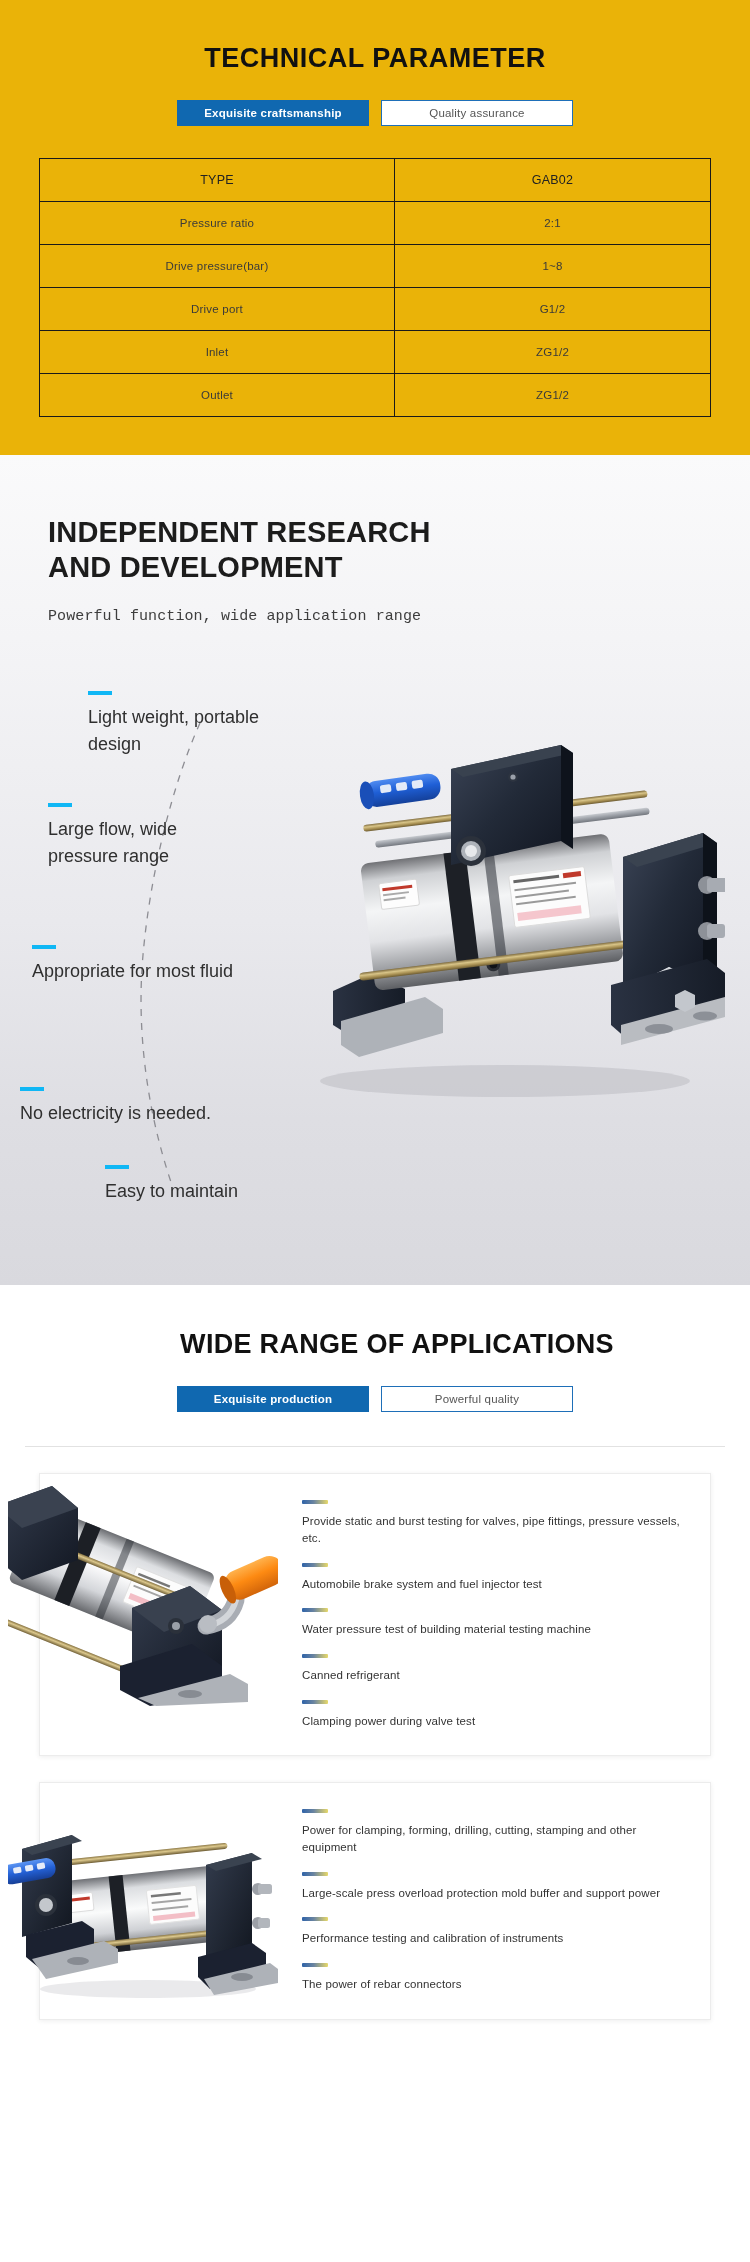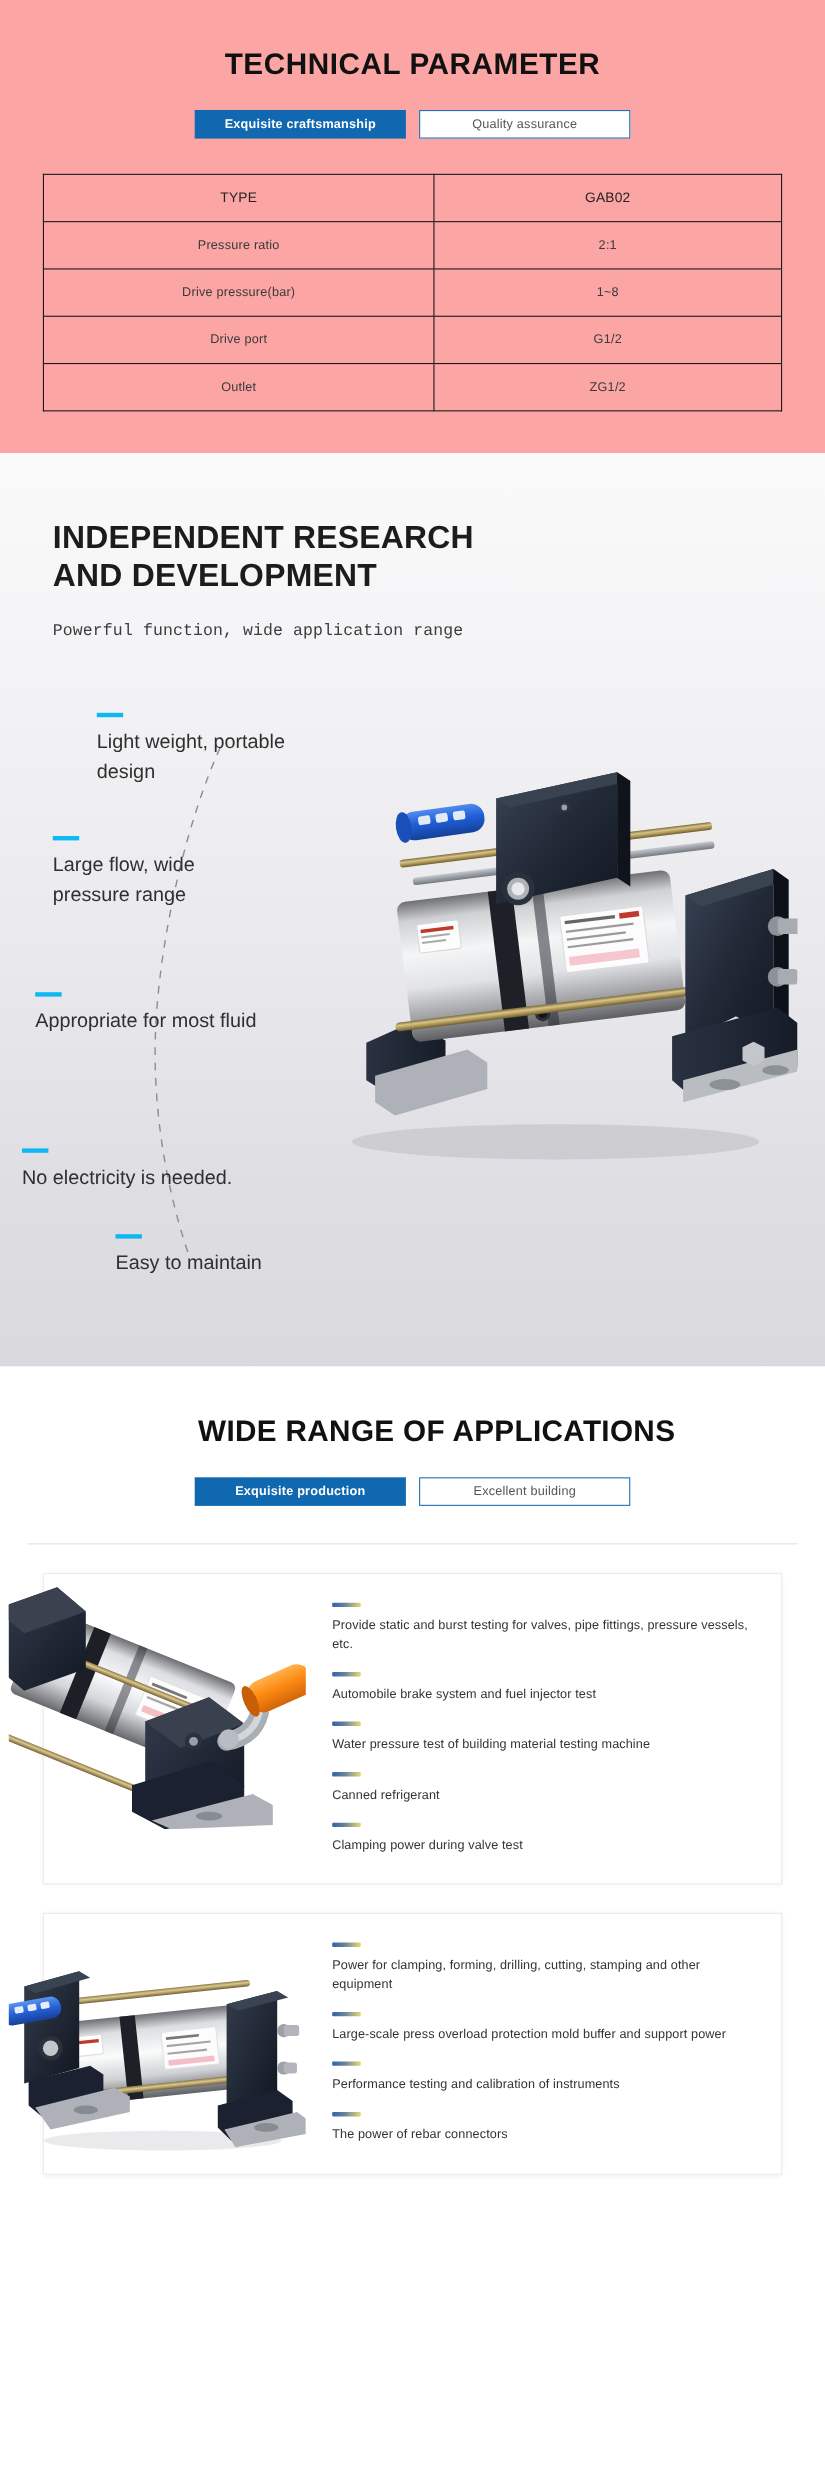--- a/index.html
+++ b/index.html
@@ -6,21 +6,21 @@
   html,body { width:750px; }
   body {
     font-family: "Liberation Sans", sans-serif;
     background:#ffffff;
     color:#333333;
     -webkit-font-smoothing:antialiased;
   }
   .page { width:750px; position:relative; overflow:hidden; }
 
   
-  .sec-spec { background:#fca5a5; padding:42px 0 38px; }
+  .sec-spec { background:#eab308; padding:42px 0 38px; }
   .sec-title {
     text-align:center;
     font-size:27px;
     font-weight:bold;
     letter-spacing:.5px;
     color:#111;
     line-height:1.2;
   }
   .pill-row {
     display:flex;
@@ -164,20 +164,24 @@
           <td class="k">Pressure ratio</td>
           <td>2:1</td>
         </tr>
         <tr>
           <td class="k">Drive pressure(bar)</td>
           <td>1~8</td>
         </tr>
         <tr>
           <td class="k">Drive port</td>
           <td>G1/2</td>
+        </tr>
+        <tr>
+          <td class="k">Inlet</td>
+          <td>ZG1/2</td>
         </tr>
         <tr>
           <td class="k">Outlet</td>
           <td>ZG1/2</td>
         </tr>
       </tbody>
     </table>
   </section>
 
   <section class="sec-rd">
@@ -327,21 +331,21 @@
 
       <path d="M86 348 L170 324 L188 336 L188 360 L104 384 L86 372 Z" fill="#aeb2b8"></path>
     </svg>
   </section>
 
   <section class="sec-app">
     <h2 class="app-title">WIDE RANGE OF APPLICATIONS</h2>
 
     <div class="pill-row">
       <div class="pill solid">Exquisite production</div>
-      <div class="pill ghost">Excellent building</div>
+      <div class="pill ghost">Powerful quality</div>
     </div>
 
     <div class="hr-thin"></div>
 
     <div class="card">
       <svg class="thumb" viewBox="0 0 270 238">
         <defs>
           <linearGradient id="c2" x1="0" y1="0" x2="0" y2="1">
             <stop offset="0%" stop-color="#6b6d71"></stop>
             <stop offset="18%" stop-color="#dcdee1"></stop>

